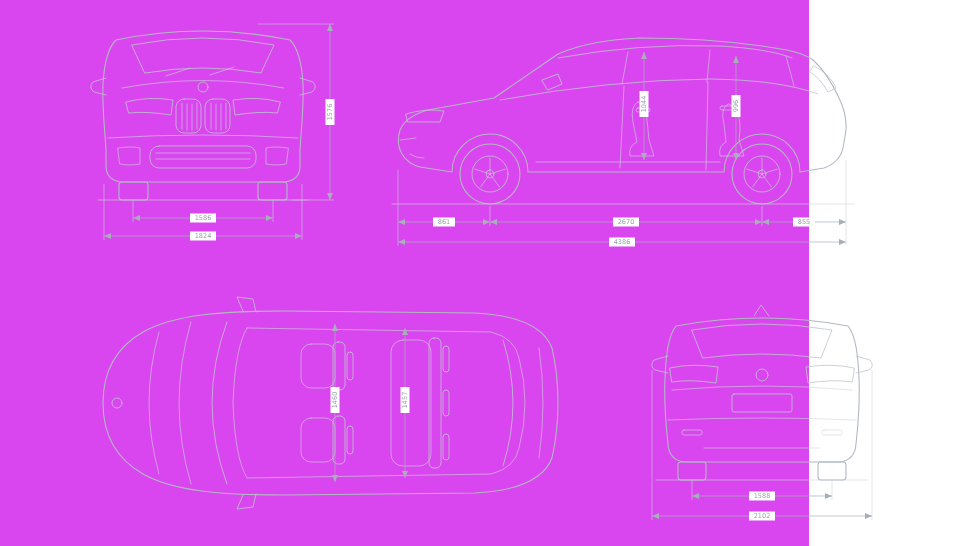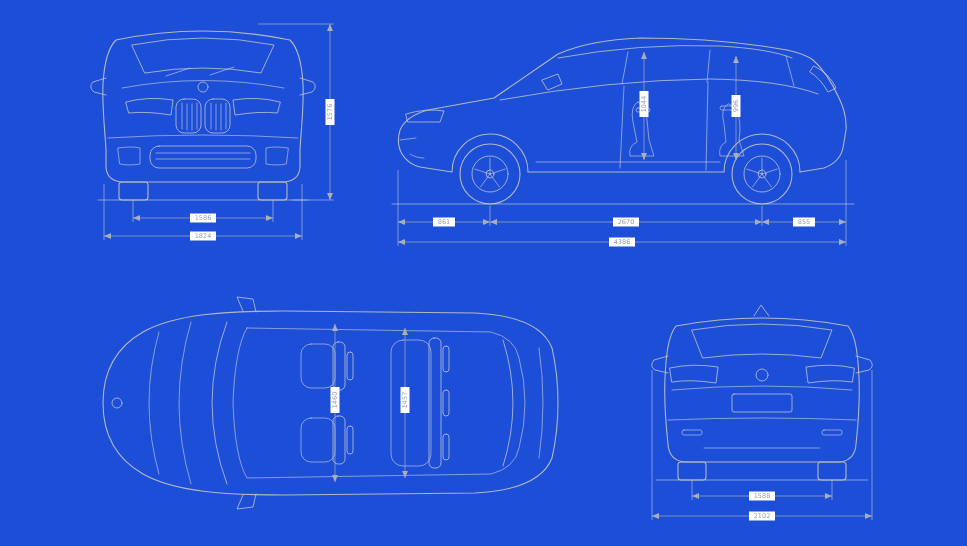--- a/index.html
+++ b/index.html
@@ -1,17 +1,17 @@
 <!DOCTYPE html>
 <html><head>
 <meta charset="utf-8">
 <style>
   html,body{margin:0;padding:0;background:#ffffff;}
   body{width:967px;height:546px;overflow:hidden;font-family:"DejaVu Sans",sans-serif;}
-  .canvas{position:relative;width:967px;height:546px;background:#1d4ed8;}
+  .canvas{position:relative;width:809px;height:546px;background:#d946ef;}
   svg{display:block;}
   .body-line{fill:none;stroke:#b2b8c2;stroke-width:1.1;stroke-linejoin:round;stroke-linecap:round;}
   .detail{fill:none;stroke:#bfc5ce;stroke-width:0.8;stroke-linejoin:round;stroke-linecap:round;}
   .ghost{fill:none;stroke:#ced3da;stroke-width:0.6;stroke-linejoin:round;stroke-linecap:round;}
   .dim{stroke:#a8afb9;stroke-width:0.7;fill:none;}
   .ext{stroke:#ccd1d8;stroke-width:0.55;fill:none;}
   .dimtext{font-family:"DejaVu Sans",sans-serif;font-size:6.5px;fill:#959da8;text-anchor:middle;dominant-baseline:middle;}
   .labelbg{fill:#ffffff;}
 </style>
 </head>

